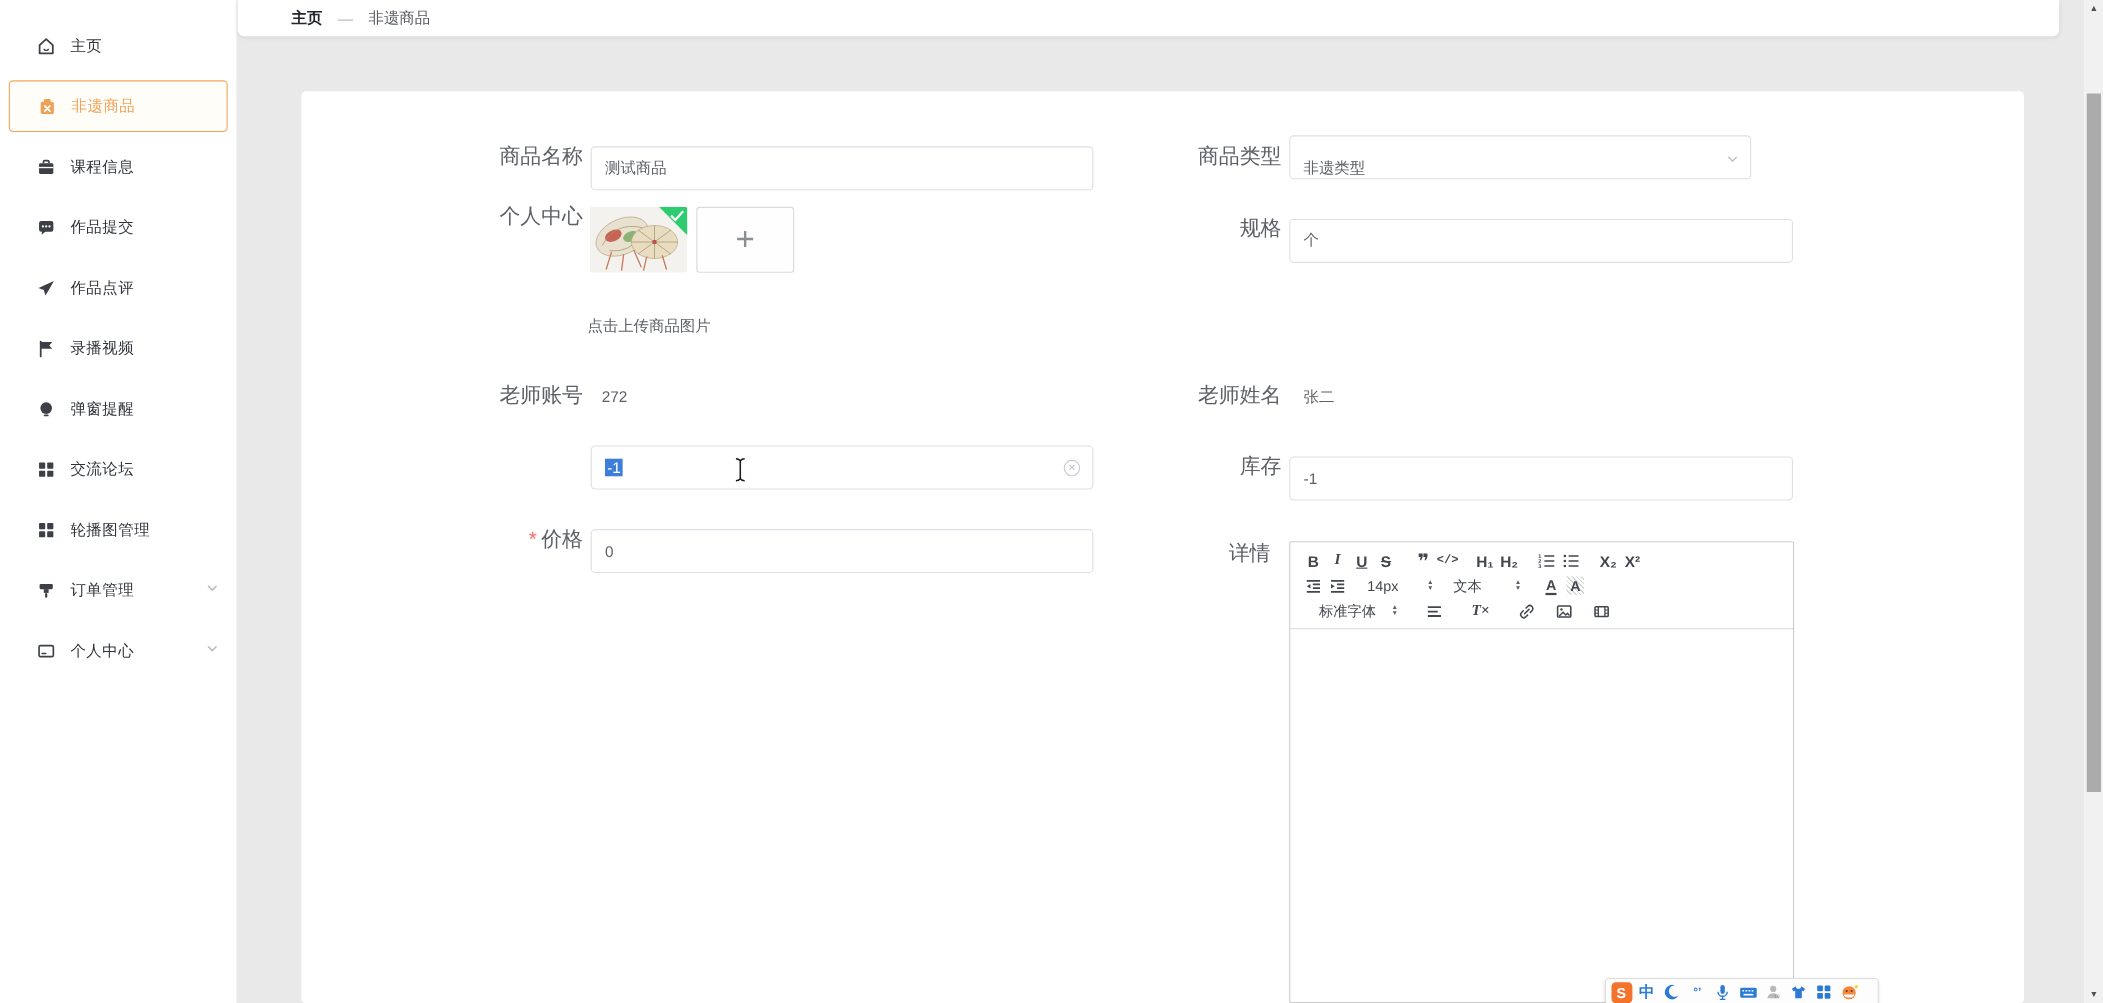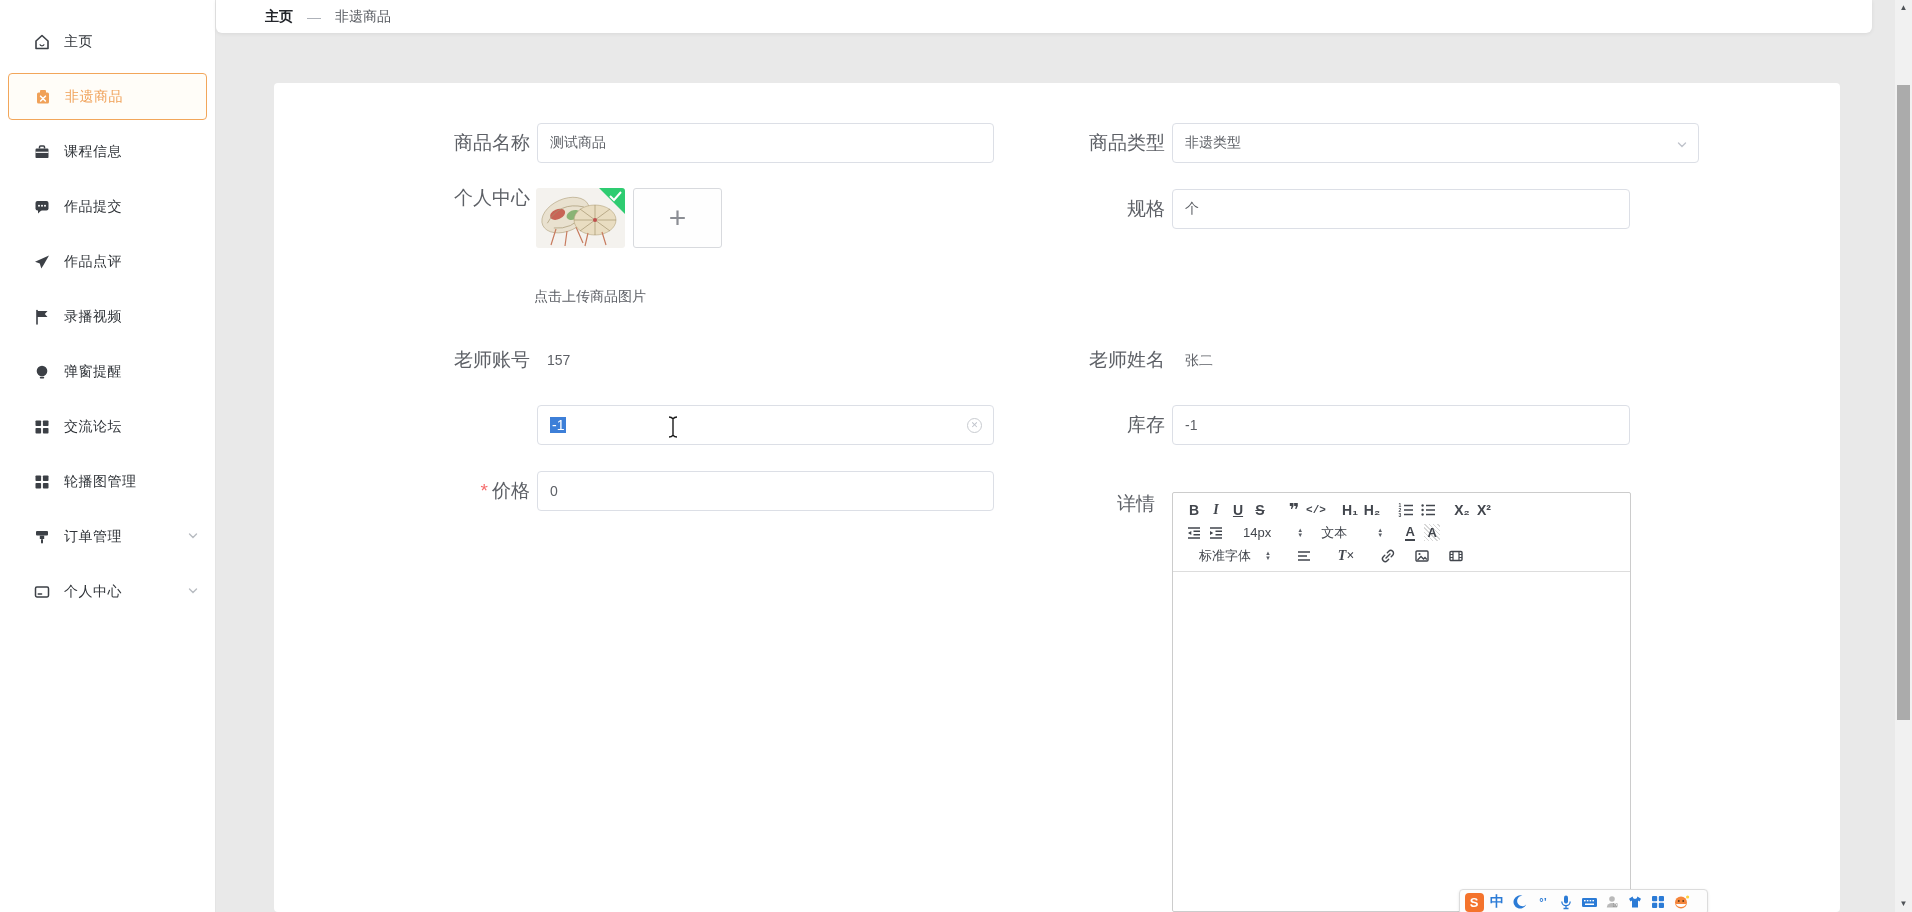--- a/index.html
+++ b/index.html
@@ -29,21 +29,21 @@
   .crumb-cur { color:#55585e; }
 
   
   .card { position:absolute; left:274px; top:83px; width:1566px; height:829px;
     background:#fff; border-radius:4px; }
   .flabel { position:absolute; width:256px; text-align:right; font-size:19px;
     color:#5d6066; line-height:40px; }
   .flabel .req { color:#f56c6c; margin-right:4px; }
   .finput { position:absolute; height:40px; border:1px solid #dcdfe6; border-radius:4px;
     background:#fff; font-size:14px; color:#5d6066; padding:0 12px; outline:none;
-    font-family:"Liberation Sans","DejaVu Sans",sans-serif; }
+    font-family:"Liberation Sans","DejaVu Sans",sans-serif;margin-top:10px; }
   .fselect { position:absolute; height:40px; border:1px solid #dcdfe6; border-radius:4px;
     background:#fff; font-size:14px; color:#5d6066; padding:0 28px 0 12px;
     display:flex; align-items:center; cursor:pointer; }
   .fselect .chev { position:absolute; right:10px; top:14px; }
   .ibox { position:absolute; height:40px; border:1px solid #dcdfe6; border-radius:4px;
     background:#fff; font-size:14px; color:#5d6066; padding:0 12px;
     display:flex; align-items:center; }
   .ibox .sel { background:#3d7fd8; color:#fff; padding:0 2px; }
   .clear-ic { position:absolute; right:11px; top:12px; width:15px; height:15px;
     border:1px solid #c8cbd0; border-radius:50%; color:#c0c4cc; font-size:9px;
@@ -214,21 +214,21 @@
     <span class="crumb-sep">—</span>
     <span class="crumb-cur">非遗商品</span>
   </div>
 
   <div class="card">
 
     <div class="flabel" style="left:0;top:40px;">商品名称</div>
     <input class="finput" style="left: 263px; top: 40px; width: 457px;" value="测试商品">
 
     <div class="flabel" style="left:635px;top:40px;">商品类型</div>
-    <div class="fselect" style="left:898px;top:40px;width:527px;">
+    <div class="fselect" style="left:898px;top:40px;width:420px;align-items:flex-end;">
       <span>非遗类型</span>
       <span class="chev"><svg width="12" height="12" viewBox="0 0 12 12">
             <path d="M2.5 4 L6 7.5 L9.5 4" fill="none" stroke="#c0c4cc" stroke-width="1.4" stroke-linecap="round"></path>
           </svg></span>
     </div>
 
     <div class="flabel" style="left:0;top:100px;line-height:30px;">个人中心</div>
 
     <div class="thumb" style="left:262px;top:105px;">
       <svg width="89" height="60" viewBox="0 0 89 60">
@@ -254,21 +254,21 @@
     <div class="plusbox" style="left:359px;top:105px;">
       <span>+</span>
     </div>
 
     <div class="flabel" style="left:635px;top:106px;">规格</div>
     <input class="finput" style="left: 898px; top: 106px; width: 458px;" value="个">
 
     <div class="hint" style="left:260px;top:205px;">点击上传商品图片</div>
 
     <div class="flabel" style="left:0;top:257px;">老师账号</div>
-    <div class="static-val" style="left:273px;top:257px;">157</div>
+    <div class="static-val" style="left:273px;top:257px;">272</div>
 
     <div class="flabel" style="left:635px;top:257px;">老师姓名</div>
     <div class="static-val" style="left:911px;top:257px;">张二</div>
 
     <div class="ibox" style="left:263px;top:322px;width:457px;">
       <span class="sel">-1</span>
       <span class="clear-ic">✕</span>
     </div>
 
     <div class="flabel" style="left:635px;top:322px;">库存</div>

